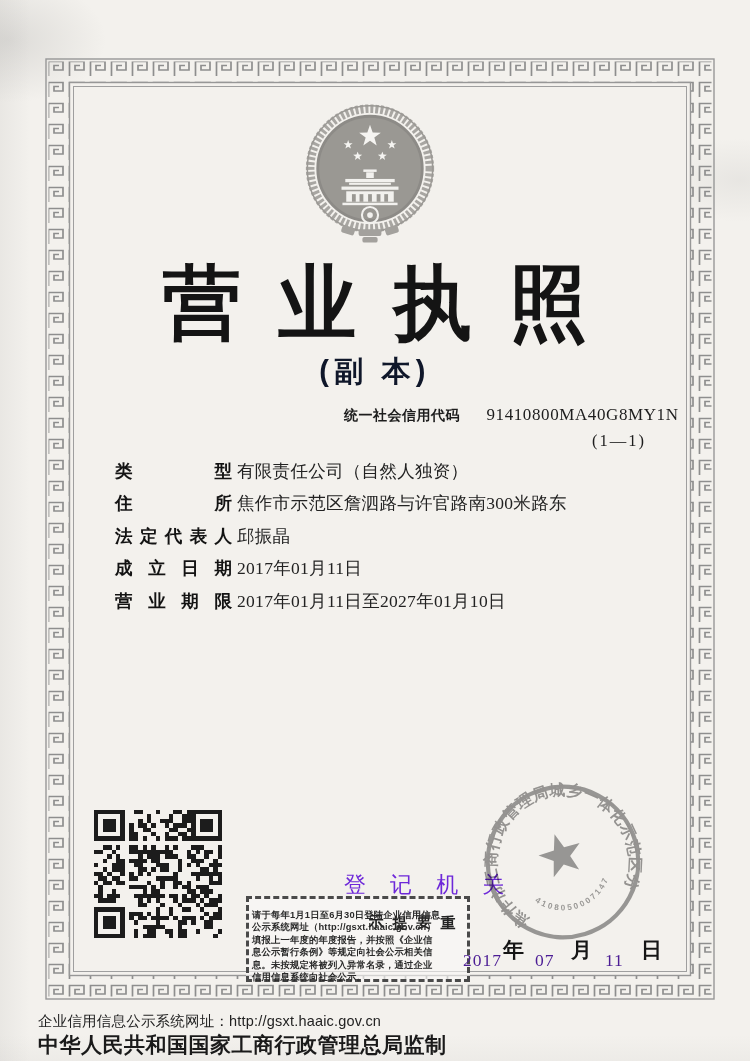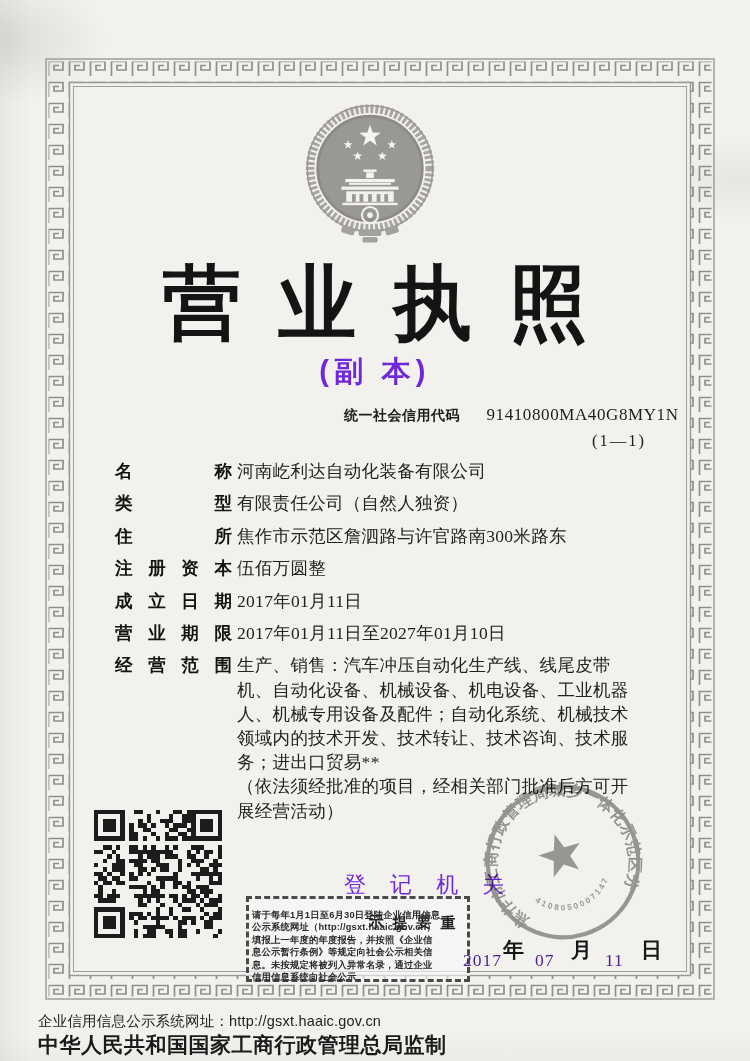--- a/index.html
+++ b/index.html
@@ -17,21 +17,21 @@
       linear-gradient(0deg, rgba(120,120,120,.05), transparent 26px);
   }
   .frame-svg{position:absolute;left:45px;top:58px;}
 
   .emblem{position:absolute;left:303px;top:102px;width:134px;height:152px;}
 
   .title{position:absolute;left:0;top:252px;width:750px;text-align:center;
     font-size:78px;font-weight:800;letter-spacing:.48em;text-indent:.48em;
     color:#141414;transform:scaleY(1.04);}
   .subtitle{position:absolute;left:0;top:352px;width:750px;text-align:center;
-    font-size:29px;font-weight:700;letter-spacing:.18em;color:#6d28d9;}
+    font-size:29px;font-weight:700;letter-spacing:.18em;color:#0f172a;}
 
   .credit-line{position:absolute;left:344px;top:405px;white-space:nowrap;}
   .credit-label{font-weight:800;font-size:14px;letter-spacing:.5px;}
   .credit-code{font-family:"Liberation Serif", serif;font-size:17px;letter-spacing:.6px;margin-left:22px;}
   .page-marker{position:absolute;left:592px;top:431px;font-family:"Liberation Serif", serif;font-size:16.5px;letter-spacing:2px;}
 
   .fields{position:absolute;left:115px;top:455px;width:530px;}
   .field-row{position:relative;min-height:32.4px;}
   .field-label{position:absolute;left:0;top:4px;width:117px;
     font-weight:800;font-size:17.5px;color:#131313;
@@ -128,52 +128,38 @@
 <div class="subtitle">(副 本)</div>
 
 <div class="credit-line">
   <span class="credit-label">统一社会信用代码</span>
   <span class="credit-code">91410800MA40G8MY1N</span>
 </div>
 <div class="page-marker">(1—1)</div>
 
 <div class="fields">
   <div class="field-row">
-    <span class="field-label">名称</span>
-    <div class="field-value">河南屹利达自动化装备有限公司</div>
-  </div>
-  <div class="field-row">
     <span class="field-label">类型</span>
     <div class="field-value">有限责任公司（自然人独资）</div>
   </div>
   <div class="field-row">
     <span class="field-label">住所</span>
     <div class="field-value">焦作市示范区詹泗路与许官路南300米路东</div>
   </div>
   <div class="field-row">
-    <span class="field-label">注册资本</span>
-    <div class="field-value">伍佰万圆整</div>
+    <span class="field-label">法定代表人</span>
+    <div class="field-value">邱振晶</div>
   </div>
   <div class="field-row">
     <span class="field-label">成立日期</span>
     <div class="field-value">2017年01月11日</div>
   </div>
   <div class="field-row">
     <span class="field-label">营业期限</span>
     <div class="field-value">2017年01月11日至2027年01月10日</div>
-  </div>
-  <div class="field-row">
-    <span class="field-label">经营范围</span>
-    <div class="field-value">生产、销售：汽车冲压自动化生产线、线尾皮带
-机、自动化设备、机械设备、机电设备、工业机器
-人、机械专用设备及配件；自动化系统、机械技术
-领域内的技术开发、技术转让、技术咨询、技术服
-务；进出口贸易**
-（依法须经批准的项目，经相关部门批准后方可开
-展经营活动）</div>
   </div>
 </div>
 
 <svg class="qr" viewBox="0 0 29 29" shape-rendering="crispEdges">
   <g id="qr-cells" fill="#1c1c1c">
       <rect x="9" y="0" width="1" height="1"></rect>
       <rect x="10" y="0" width="1" height="1"></rect>
       <rect x="14" y="0" width="1" height="1"></rect>
       <rect x="18" y="0" width="1" height="1"></rect>
       <rect x="19" y="0" width="1" height="1"></rect>

